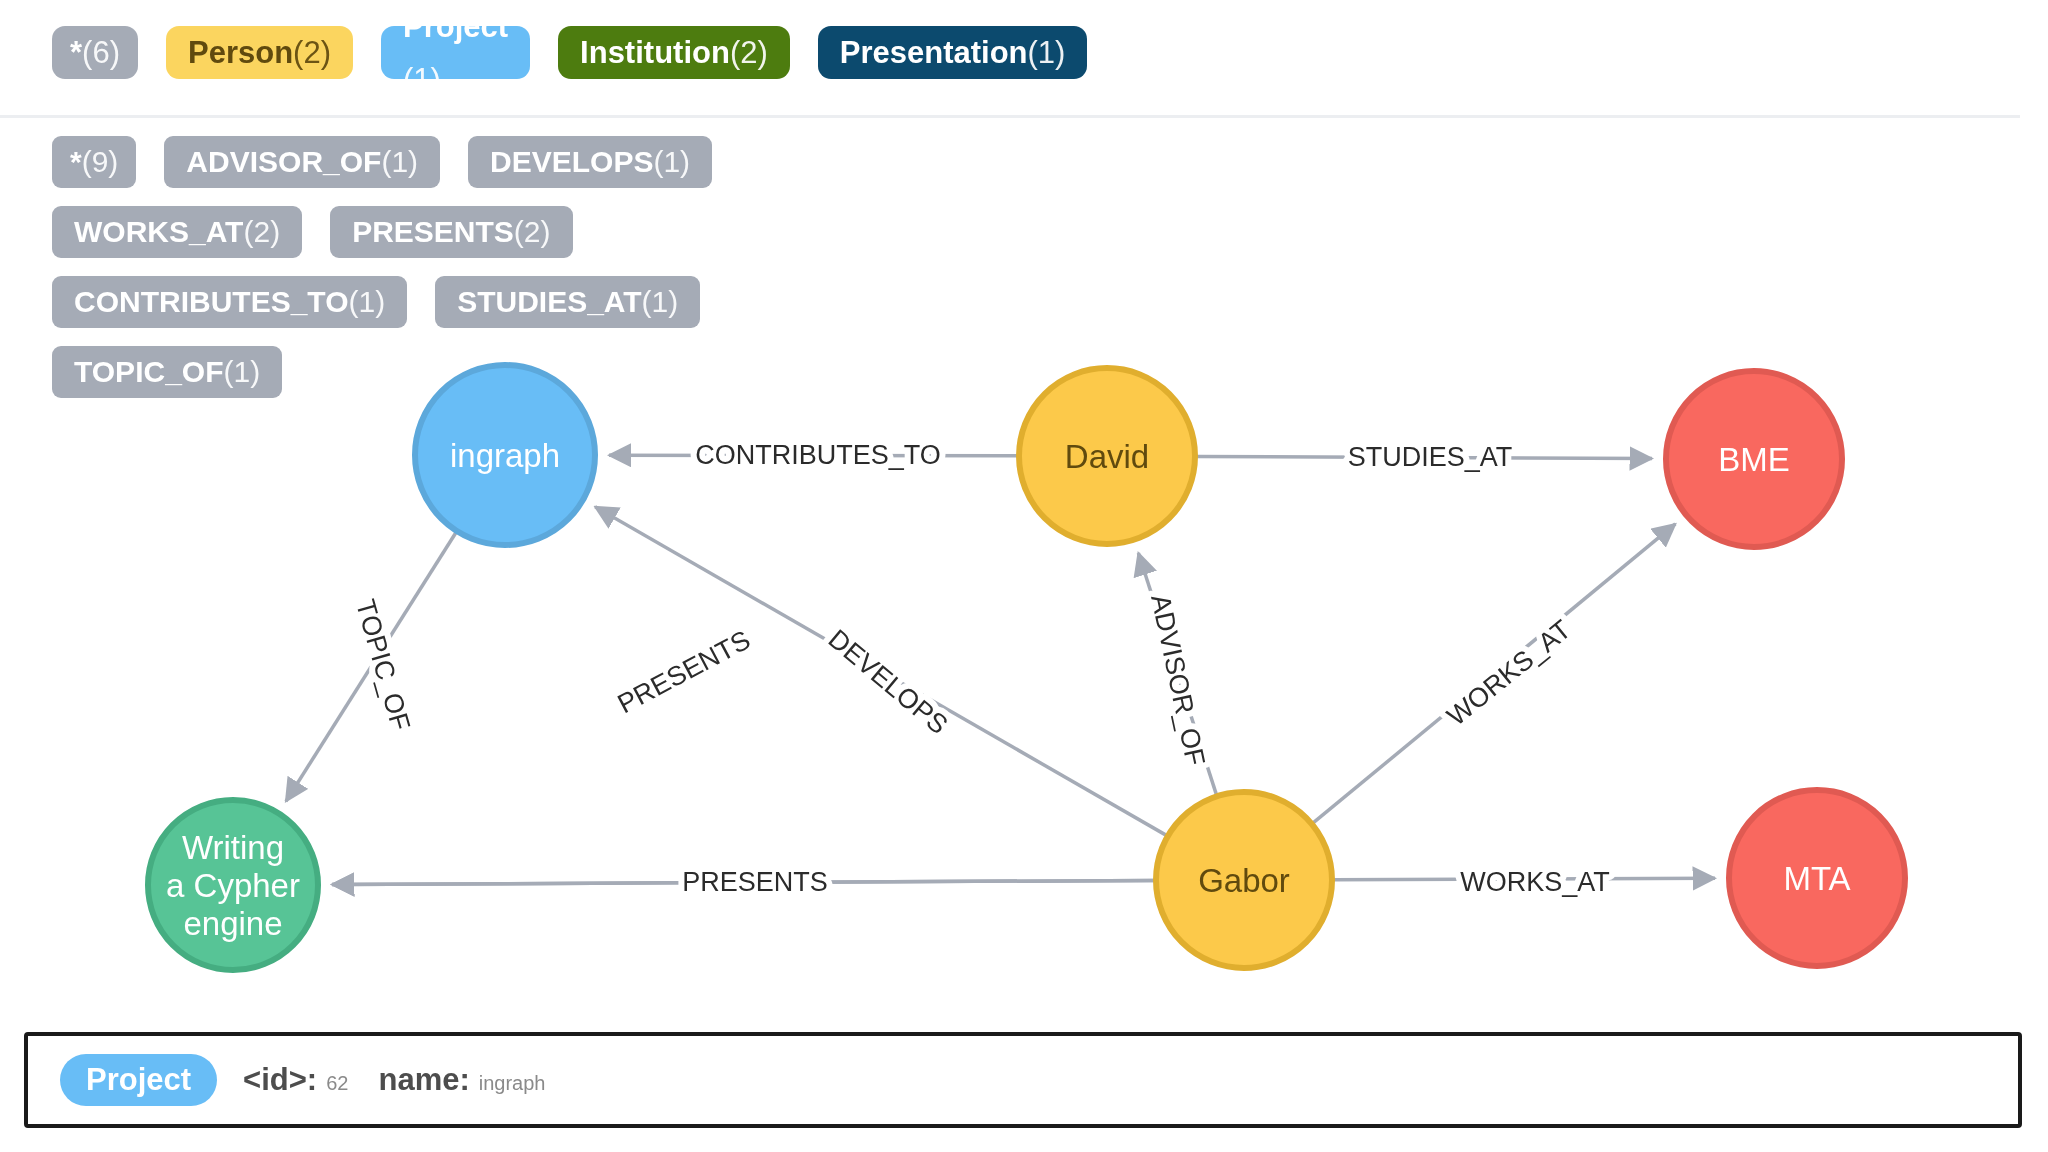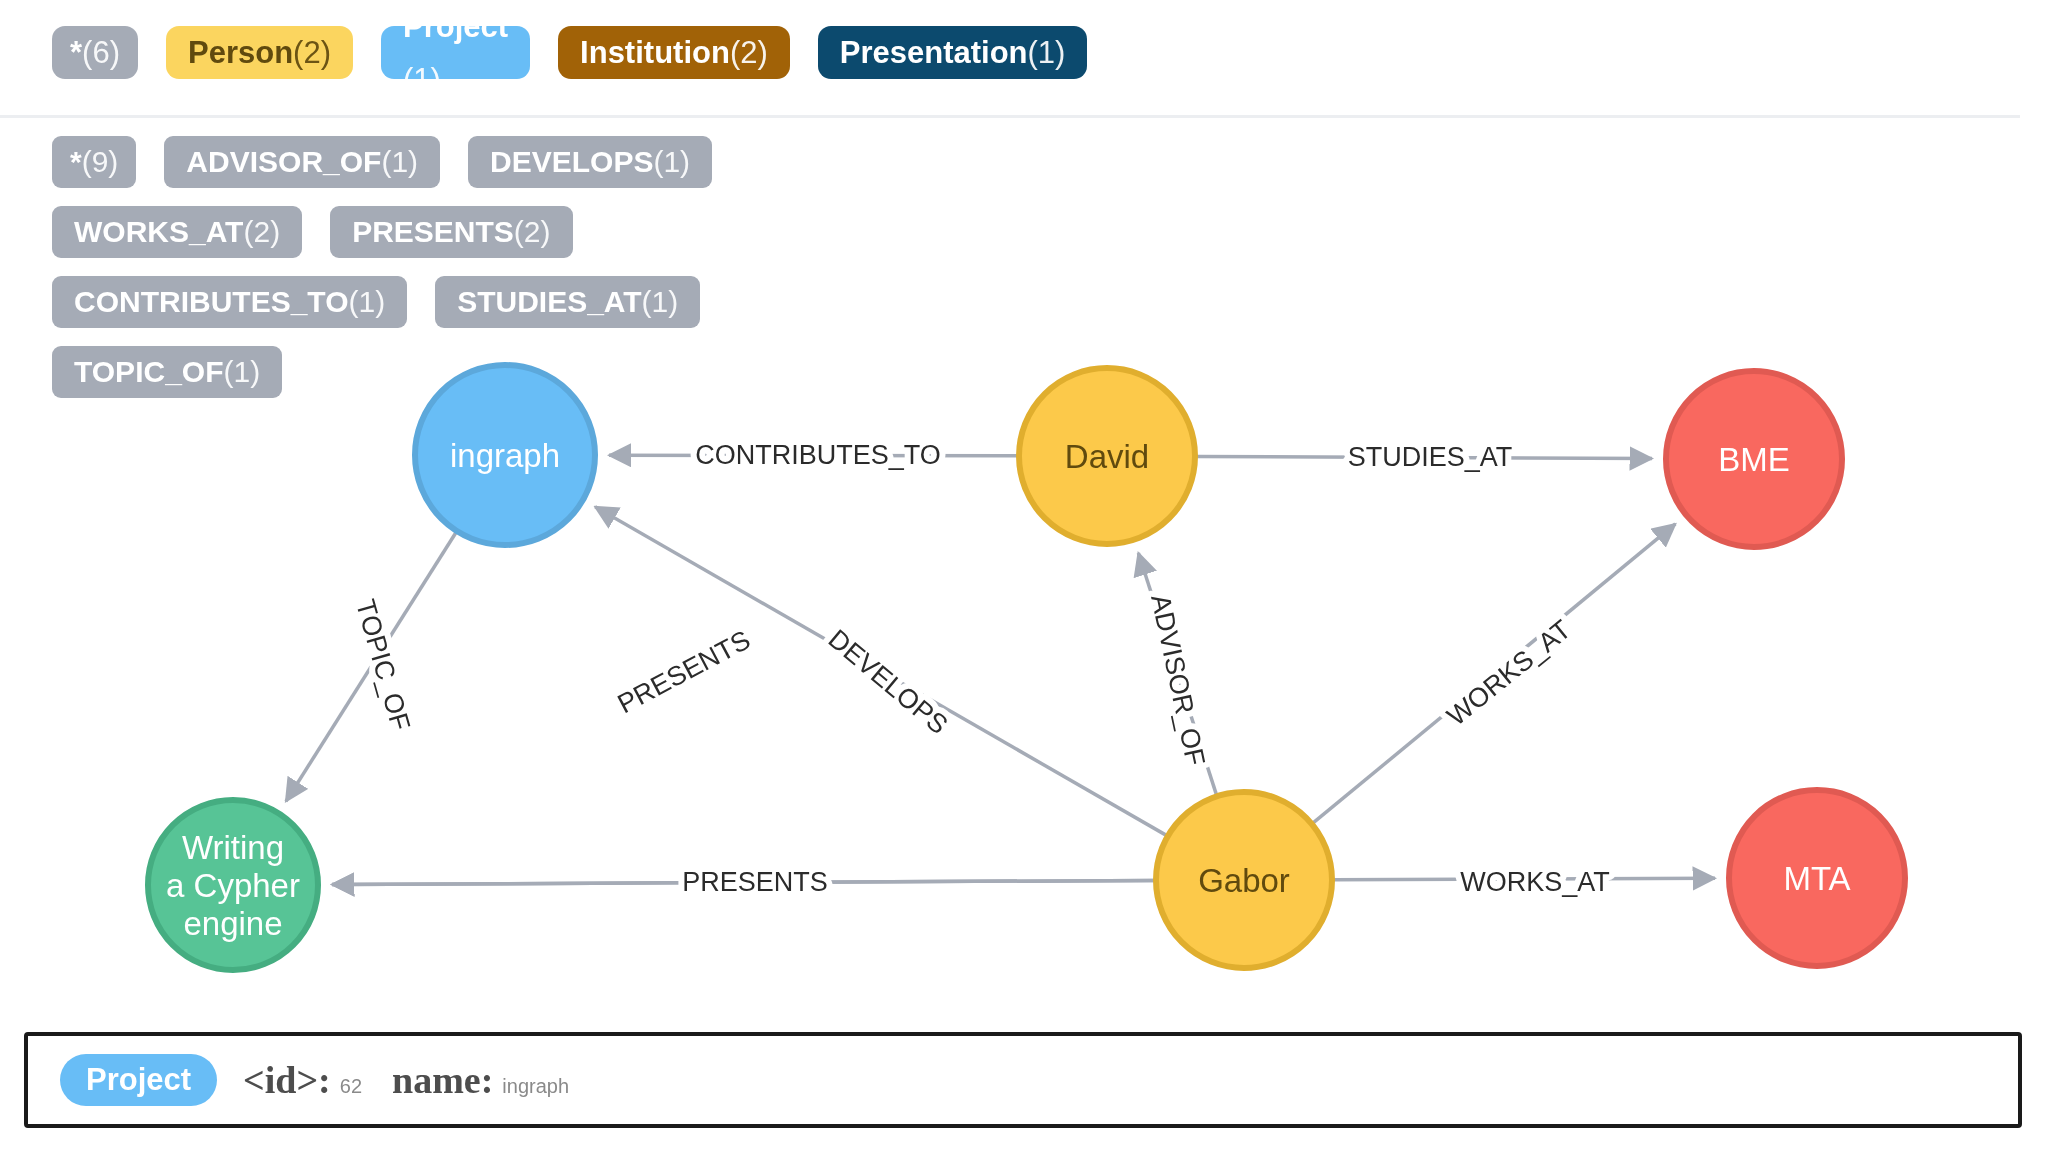--- a/index.html
+++ b/index.html
@@ -58,21 +58,21 @@
     box-sizing: border-box;
   }
   .chip .cnt {
     font-weight: normal;
     opacity: .92;
   }
   .chip.star { padding: 0 18px; }
   .chip.gray   { background: #a5abb6; }
   .chip.yellow { background: #fbd55f; color: #604a0e; }
   .chip.blue   { background: #68bdf6; flex-direction: column; }
-  .chip.red    { background: #a16207; }
+  .chip.red    { background: #4d7c0f; }
   .chip.green  { background: #0c4a6e; align-items: flex-end; }
 
   #reltype-row .chip {
     border-radius: 9px;
     height: 52px;
     line-height: 52px;
     margin: 0 28px 18px 0;
     font-size: 30px;
   }
 
@@ -134,25 +134,24 @@
     font-size: 31px;
     padding: 0 26px;
   }
   .prop {
     display: inline-flex;
     align-items: baseline;
     margin-right: 30px;
     white-space: nowrap;
   }
   .prop-key {
-    font-size: 38px;
+    font-size: 31px;
     font-weight: bold;
     color: #4d4d4d;
     margin-right: 9px;
-    font-family: Liberation Serif, serif;
   }
   .prop-val {
     font-size: 20px;
     color: #8a8a8a;
   }
 </style>
 </head>
 <body>
 
 <div id="legend">

